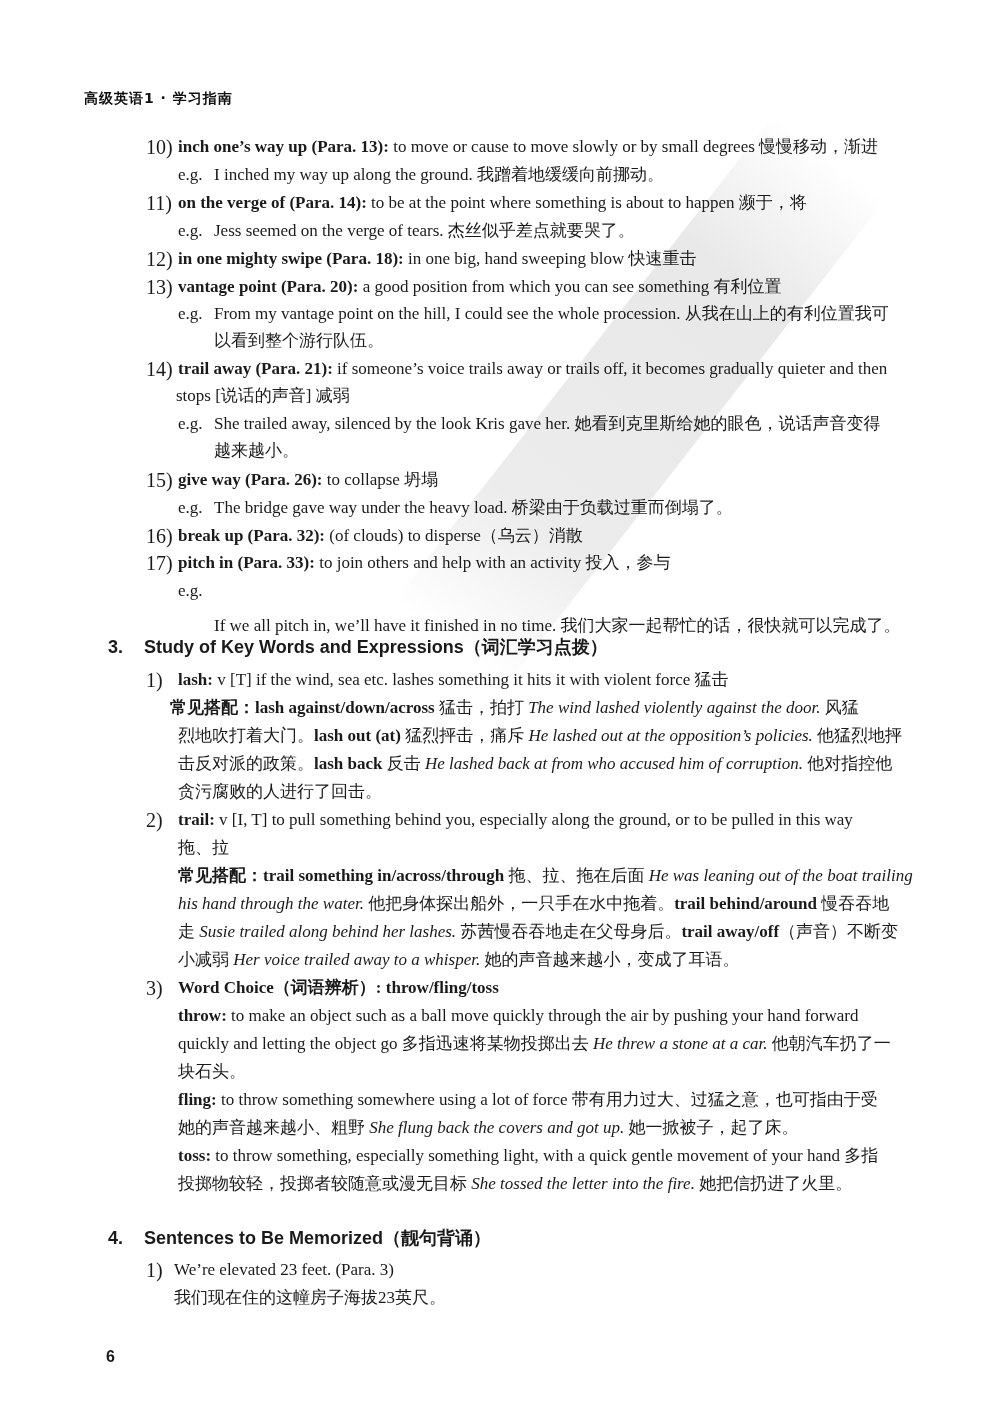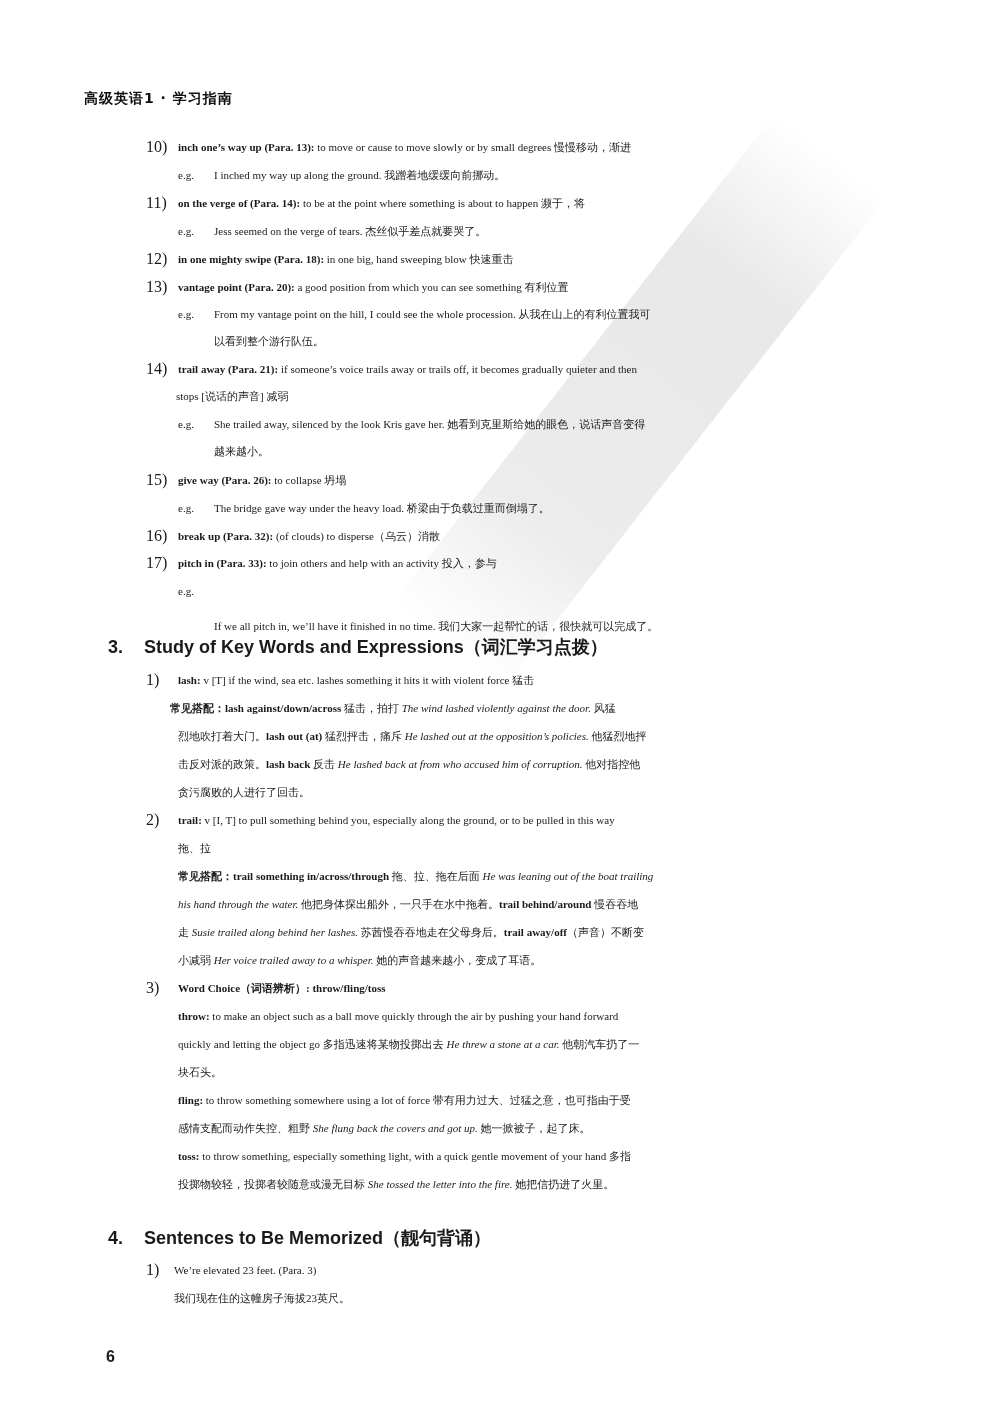--- a/index.html
+++ b/index.html
@@ -13,22 +13,22 @@
     transform: rotate(-52deg); transform-origin: center;
     background: linear-gradient(90deg, rgba(200,200,200,0) 0%, rgba(200,200,200,0.35) 25%, rgba(190,190,190,0.35) 75%, rgba(200,200,200,0) 100%);
     z-index: 0; pointer-events: none;
   }
   .running-head {
     position: absolute; left: 84px; top: 90px;
     font-family: "DejaVu Sans", sans-serif; font-weight: bold; font-size: 14px; letter-spacing: 1px;
     color: #111;
   }
   .content { position: absolute; left: 0; top: 0; width: 992px; z-index: 1; }
-  .line { position: absolute; font-size: 11px; line-height: 20px; white-space: nowrap; }
-  .num { position: absolute; font-size: 16px; line-height: 20px; }
+  .line { position: absolute; font-size: 17px; line-height: 20px; white-space: nowrap; }
+  .num { position: absolute; font-size: 20px; line-height: 20px; }
   b { font-weight: bold; }
   i { font-style: italic; }
   .section-title {
     position: absolute; left: 108px;
     font-family: "Liberation Sans", "DejaVu Sans", sans-serif; font-weight: bold; font-size: 18px; line-height: 22px;
   }
   .section-title .sn { display: inline-block; width: 36px; }
   .page-number {
     position: absolute; left: 106px; top: 1348px;
     font-family: "Liberation Sans", sans-serif; font-weight: bold; font-size: 16px;
@@ -98,21 +98,21 @@
   <div class="line" style="left:178px;top:894px"><i>his hand through the water.</i><span> 他把身体探出船外，一只手在水中拖着。</span><b>trail behind/around</b><span> 慢吞吞地</span></div>
   <div class="line" style="left:178px;top:922px"><span>走 </span><i>Susie trailed along behind her lashes.</i><span> 苏茜慢吞吞地走在父母身后。</span><b>trail away/off</b><span>（声音）不断变</span></div>
   <div class="line" style="left:178px;top:950px"><span>小减弱 </span><i>Her voice trailed away to a whisper.</i><span> 她的声音越来越小，变成了耳语。</span></div>
 
   <div class="num" style="left:146px;top:978px">3)</div>
   <div class="line" style="left:178px;top:978px"><b>Word Choice（词语辨析）: throw/fling/toss</b></div>
   <div class="line" style="left:178px;top:1006px"><b>throw:</b><span> to make an object such as a ball move quickly through the air by pushing your hand forward</span></div>
   <div class="line" style="left:178px;top:1034px"><span>quickly and letting the object go 多指迅速将某物投掷出去 </span><i>He threw a stone at a car.</i><span> 他朝汽车扔了一</span></div>
   <div class="line" style="left:178px;top:1062px">块石头。</div>
   <div class="line" style="left:178px;top:1090px"><b>fling:</b><span> to throw something somewhere using a lot of force 带有用力过大、过猛之意，也可指由于受</span></div>
-  <div class="line" style="left:178px;top:1118px"><span>感情支配而动作失控、粗野 </span><i>She flung back the covers and got up.</i><span> 她一掀被子，起了床。</span></div>
+  <div class="line" style="left:178px;top:1118px"><span>她的声音越来越小、粗野 </span><i>She flung back the covers and got up.</i><span> 她一掀被子，起了床。</span></div>
   <div class="line" style="left:178px;top:1146px"><b>toss:</b><span> to throw something, especially something light, with a quick gentle movement of your hand 多指</span></div>
   <div class="line" style="left:178px;top:1174px"><span>投掷物较轻，投掷者较随意或漫无目标 </span><i>She tossed the letter into the fire.</i><span> 她把信扔进了火里。</span></div>
 
   <div class="section-title" style="top:1227px"><span class="sn">4.</span><span>Sentences to Be Memorized（靓句背诵）</span></div>
   <div class="num" style="left:146px;top:1260px">1)</div>
   <div class="line" style="left:174px;top:1260px">We’re elevated 23 feet. (Para. 3)</div>
   <div class="line" style="left:174px;top:1288px">我们现在住的这幢房子海拔23英尺。</div>
 
 </div>
 

